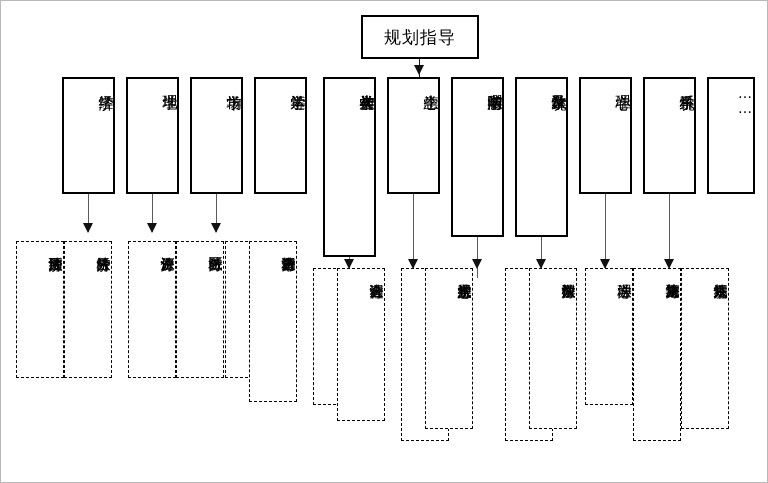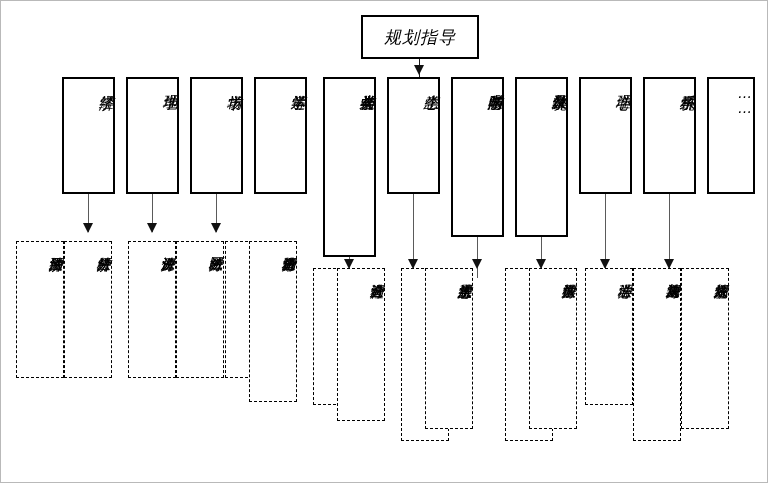--- a/index.html
+++ b/index.html
@@ -5,21 +5,20 @@
   html,body{margin:0;padding:0;background:#ffffff;}
   body{font-family:"DejaVu Sans","Liberation Sans",sans-serif;}
 
   #canvas{
     position:relative;
     width:768px;height:483px;
     background:#ffffff;
     border:1px solid #b9b9b9;
     box-sizing:border-box;
     overflow:hidden;
-    font-style:italic;
   }
 
   
   .node{
     position:absolute;
     box-sizing:border-box;
     background:#ffffff;
   }
 
   

